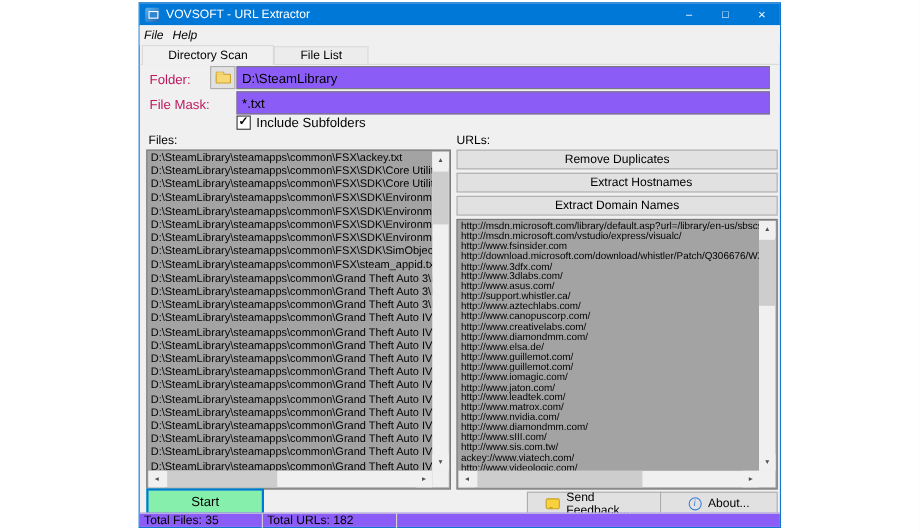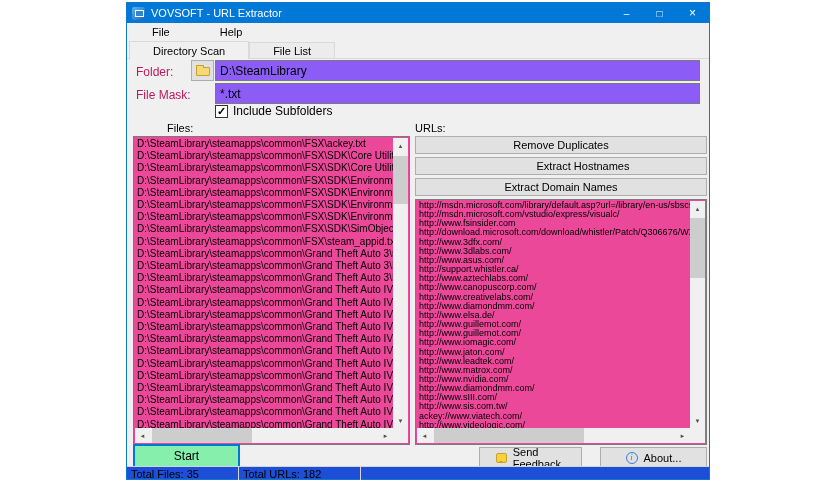--- a/index.html
+++ b/index.html
@@ -18,21 +18,21 @@
     border:1px solid #fff; background:#2f86d0; }
   .title-text { color:#fff; font-size:11px; margin-left:6px; }
   .win-controls { margin-left:auto; display:flex; height:20px; }
   .win-btn { width:33px; height:20px; display:flex; align-items:center; justify-content:center;
     color:#fff; font-size:10px; cursor:default; }
   .win-btn.close { font-size:12px; }
 
   
   .menubar { position:absolute; left:0; top:20px; right:0; height:18px; background:#f0f0f0;
     display:flex; align-items:center; }
-  .menu-item { font-size:11px; padding:0 25px; height:18px; line-height:18px; color:#000; }
+  .menu-item { font-size:11px; padding:0 4px; height:18px; line-height:18px; color:#000;font-style:italic; }
 
   
   .tabstrip { position:absolute; left:0; top:38px; right:0; height:18px;
     border-bottom:1px solid #d9d9d9; display:flex; align-items:flex-end; padding-left:2px; }
   .tab { font-size:11px; padding:0 23px; height:16px; line-height:16px; background:#ececec;
     border:1px solid #d9d9d9; border-bottom:none; color:#000; }
   .tab.active { height:18px; line-height:18px; background:#f0f0f0; position:relative; top:1px; }
 
   
   .form-label { position:absolute; left:9px; font-size:12px; color:#be185d; }
@@ -49,25 +49,25 @@
   .input-folder { top:57px; }
   .input-mask   { top:80px; }
   .check-row { position:absolute; left:88px; top:101px; display:flex; align-items:center; }
   .checkbox { width:13px; height:13px; background:#fff; border:1px solid #333;
     display:flex; align-items:center; justify-content:center; font-size:11px; font-weight:bold;
     color:#000; line-height:1; }
   .check-label { font-size:12px; margin-left:5px; color:#000; }
 
   
   .panel-label { position:absolute; top:119px; font-size:11px; color:#000; }
-  .files-label { left:8px;margin-left:32px; }
+  .files-label { left:8px; }
   .urls-label  { left:288px; }
 
   
-  .listbox { position:absolute; background:#ec4899; border:1px solid #7a7a7a; }
+  .listbox { position:absolute; background:#a3a3a3; border:1px solid #7a7a7a; }
   .files-list { left:6px; top:133px; width:277px; height:309px; }
   .urls-list  { left:288px; top:196px; width:292px; height:246px; }
   .list-content { position:absolute; left:1px; top:1px; right:16px; bottom:16px; overflow:hidden; }
   .row { white-space:nowrap; overflow:hidden; padding-left:2px; font-size:10px;
     line-height:12.2px; color:#000; }
   .urlrow { font-size:9px; line-height:9.15px; }
 
   
   .vsb { position:absolute; top:1px; right:1px; bottom:16px; width:15px; background:#f0f0f0; }
   .hsb { position:absolute; left:1px; bottom:1px; right:16px; height:15px; background:#f0f0f0; }
@@ -85,33 +85,33 @@
     justify-content:center; font-family:"Liberation Sans",sans-serif; }
   .url-btn-1 { top:133px; } .url-btn-2 { top:154px;padding-left:44px; } .url-btn-3 { top:175px; }
 
   
   .start-btn { position:absolute; left:6px; top:441px; width:107px; height:24px;
     background:#86efac; border:2px solid #0078d7; font-size:12px; color:#000;
     display:flex; align-items:center; justify-content:center; }
   .foot-btn { position:absolute; top:444px; height:21px; background:#e1e1e1;
     border:1px solid #adadad; font-size:11px; color:#000;
     display:flex; align-items:center; justify-content:center; gap:6px; }
-  .feedback-btn { left:352px; width:103px;padding-left:16px; }
+  .feedback-btn { left:352px; width:122px;padding-left:16px; }
   .about-btn { left:473px; width:107px; }
   .feedback-glyph { width:13px; height:10px; background:#f9d13e; border:1px solid #c9a227;
     border-radius:2px; position:relative; }
   .feedback-glyph::after { content:""; position:absolute; left:2px; bottom:-3px;
     border:2px solid transparent; border-top-color:#c9a227; }
   .info-glyph { width:12px; height:12px; border-radius:50%; border:1px solid #3b7dd8;
     color:#3b7dd8; font-size:9px; font-style:italic; font-family:"Liberation Serif",serif;
     display:flex; align-items:center; justify-content:center; line-height:1; }
 
   
-  .statusbar { position:absolute; left:0; right:0; bottom:0; height:13px; background:#1d4ed8;
-    border-top:1px solid #d5d5d5; display:flex; }
+  .statusbar { position:absolute; left:0; right:0; bottom:0; height:13px; background:#8b5cf6;
+    border-top:1px solid #d5d5d5; display:flex; align-items:center; }
   .status-cell { font-size:11px; line-height:12px; color:#000; padding-left:4px;
     border-right:1px solid #d5d5d5; height:13px; display:flex; align-items:center; }
   .status-files { width:112px; }
   .status-urls  { width:122px; }
 </style>
 </head>
 <body>
 
 <div class="window">
 

